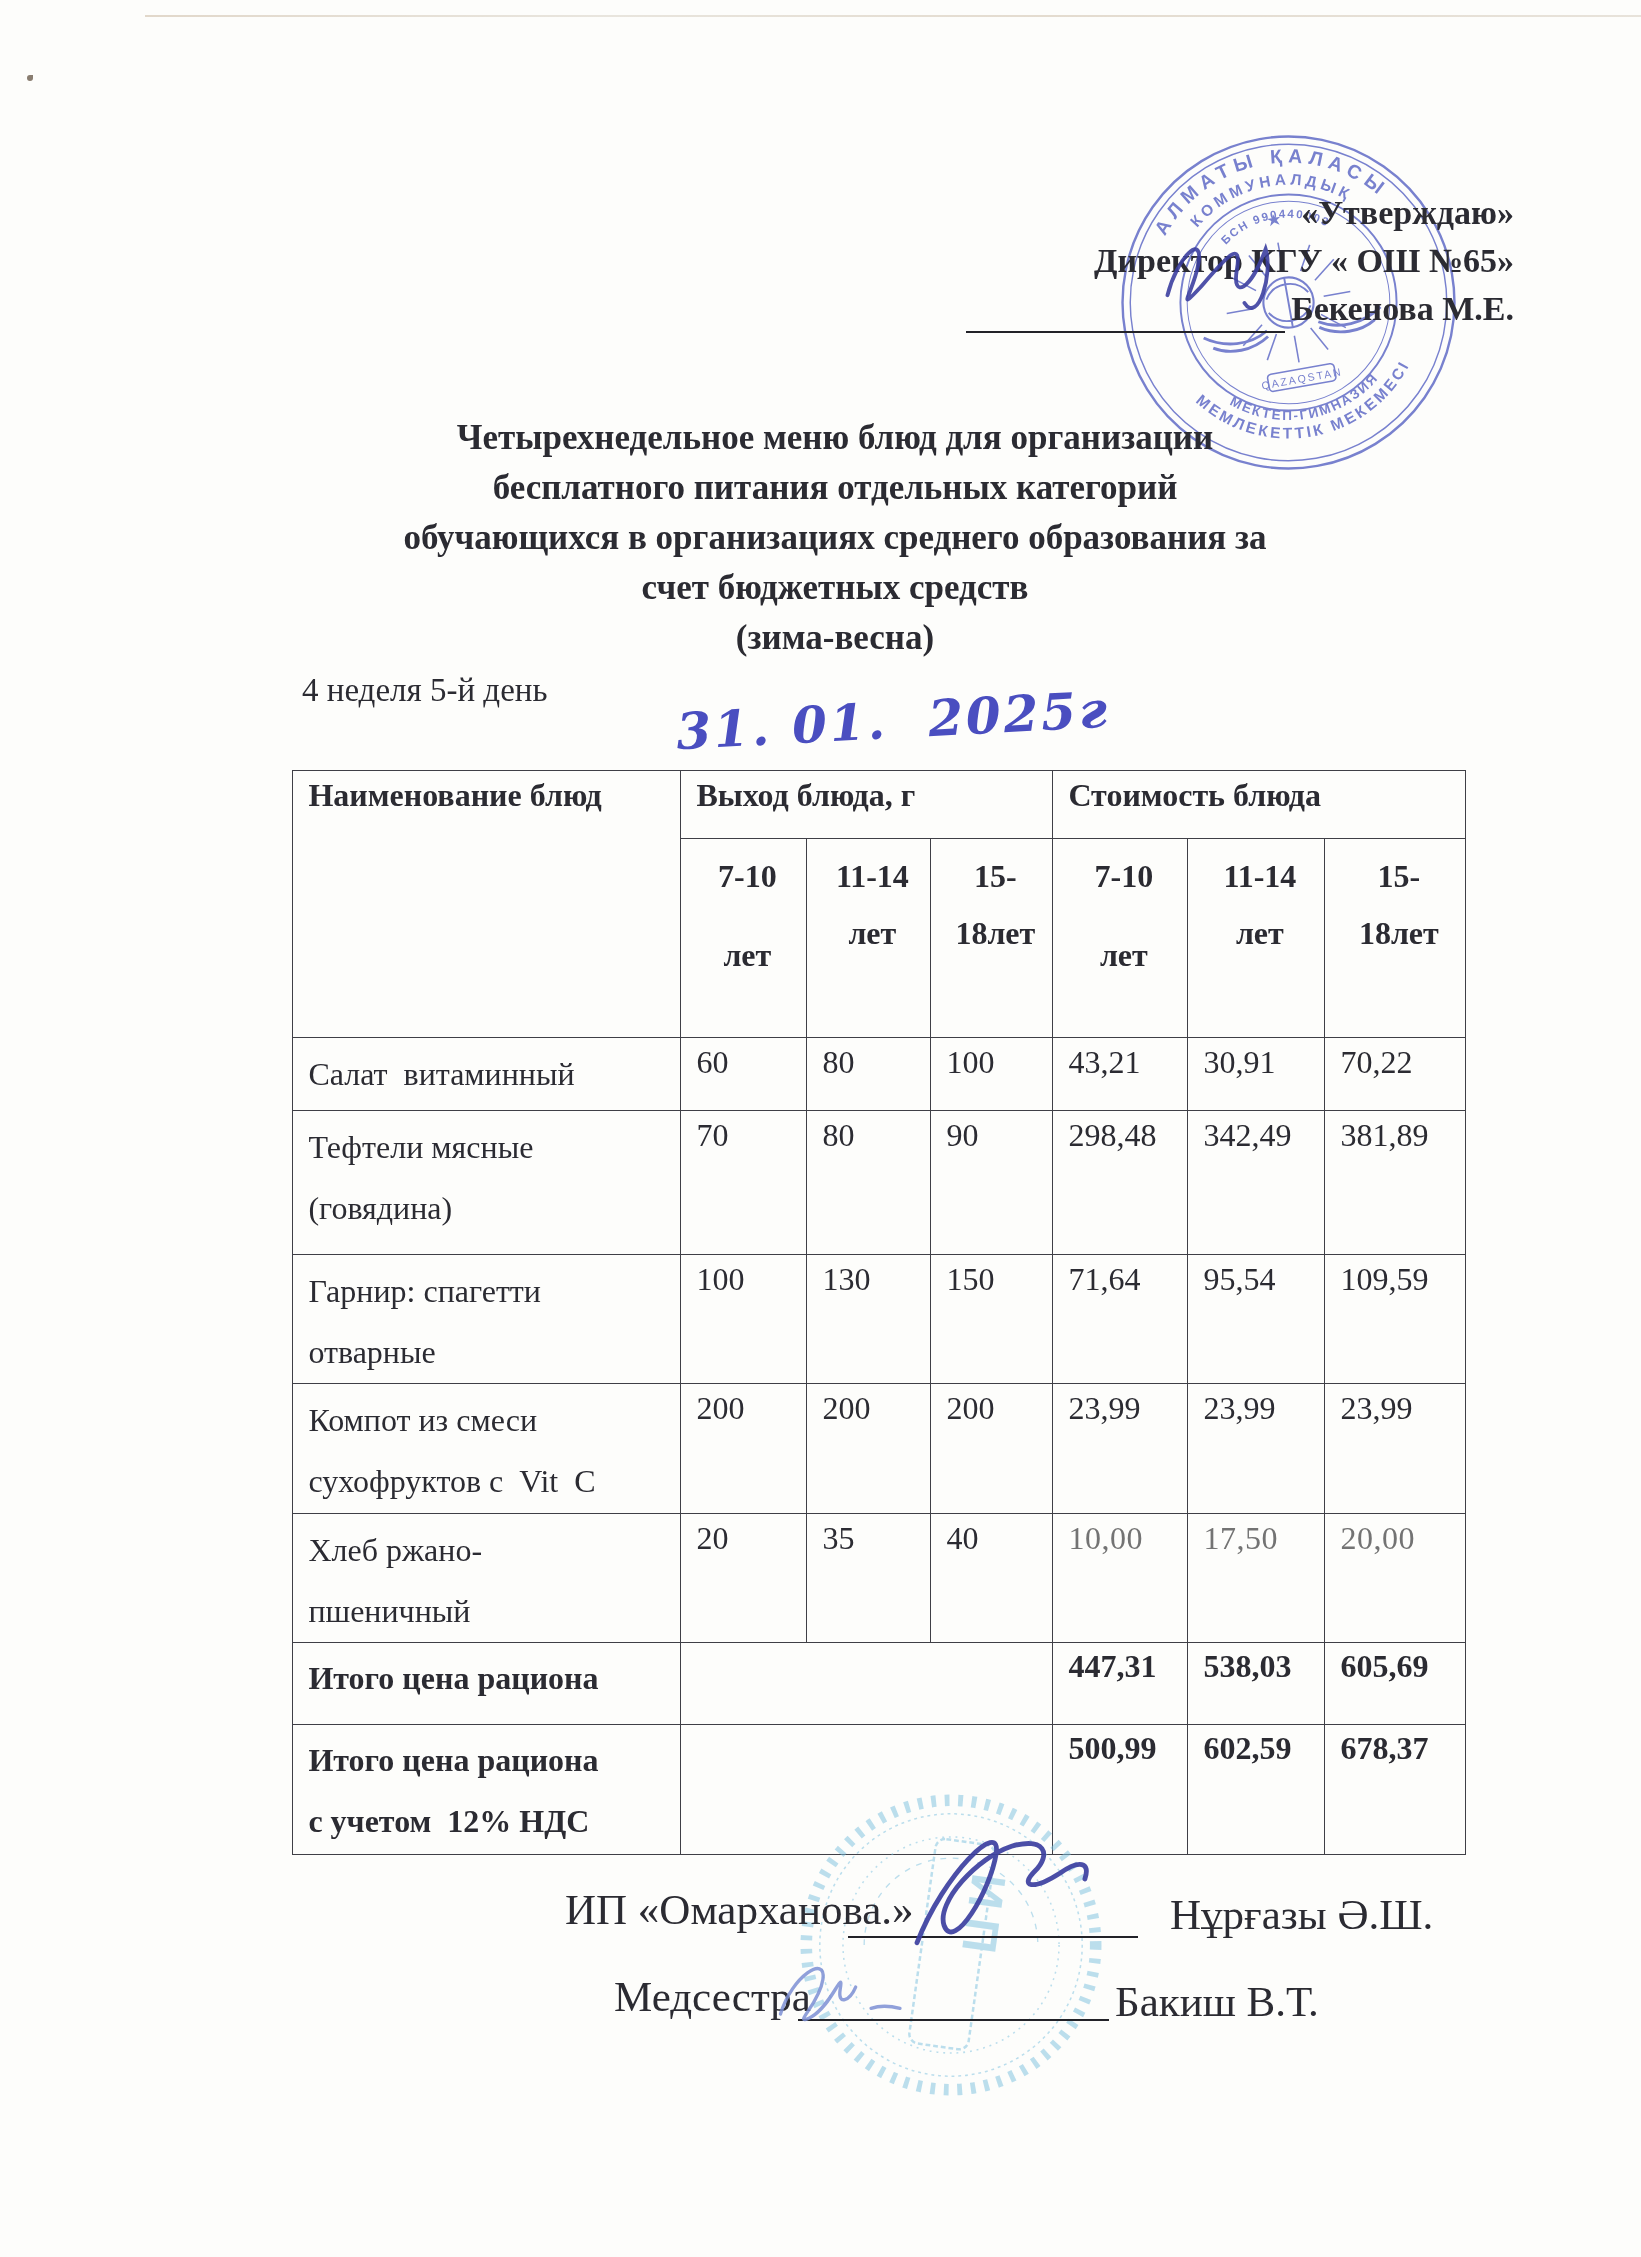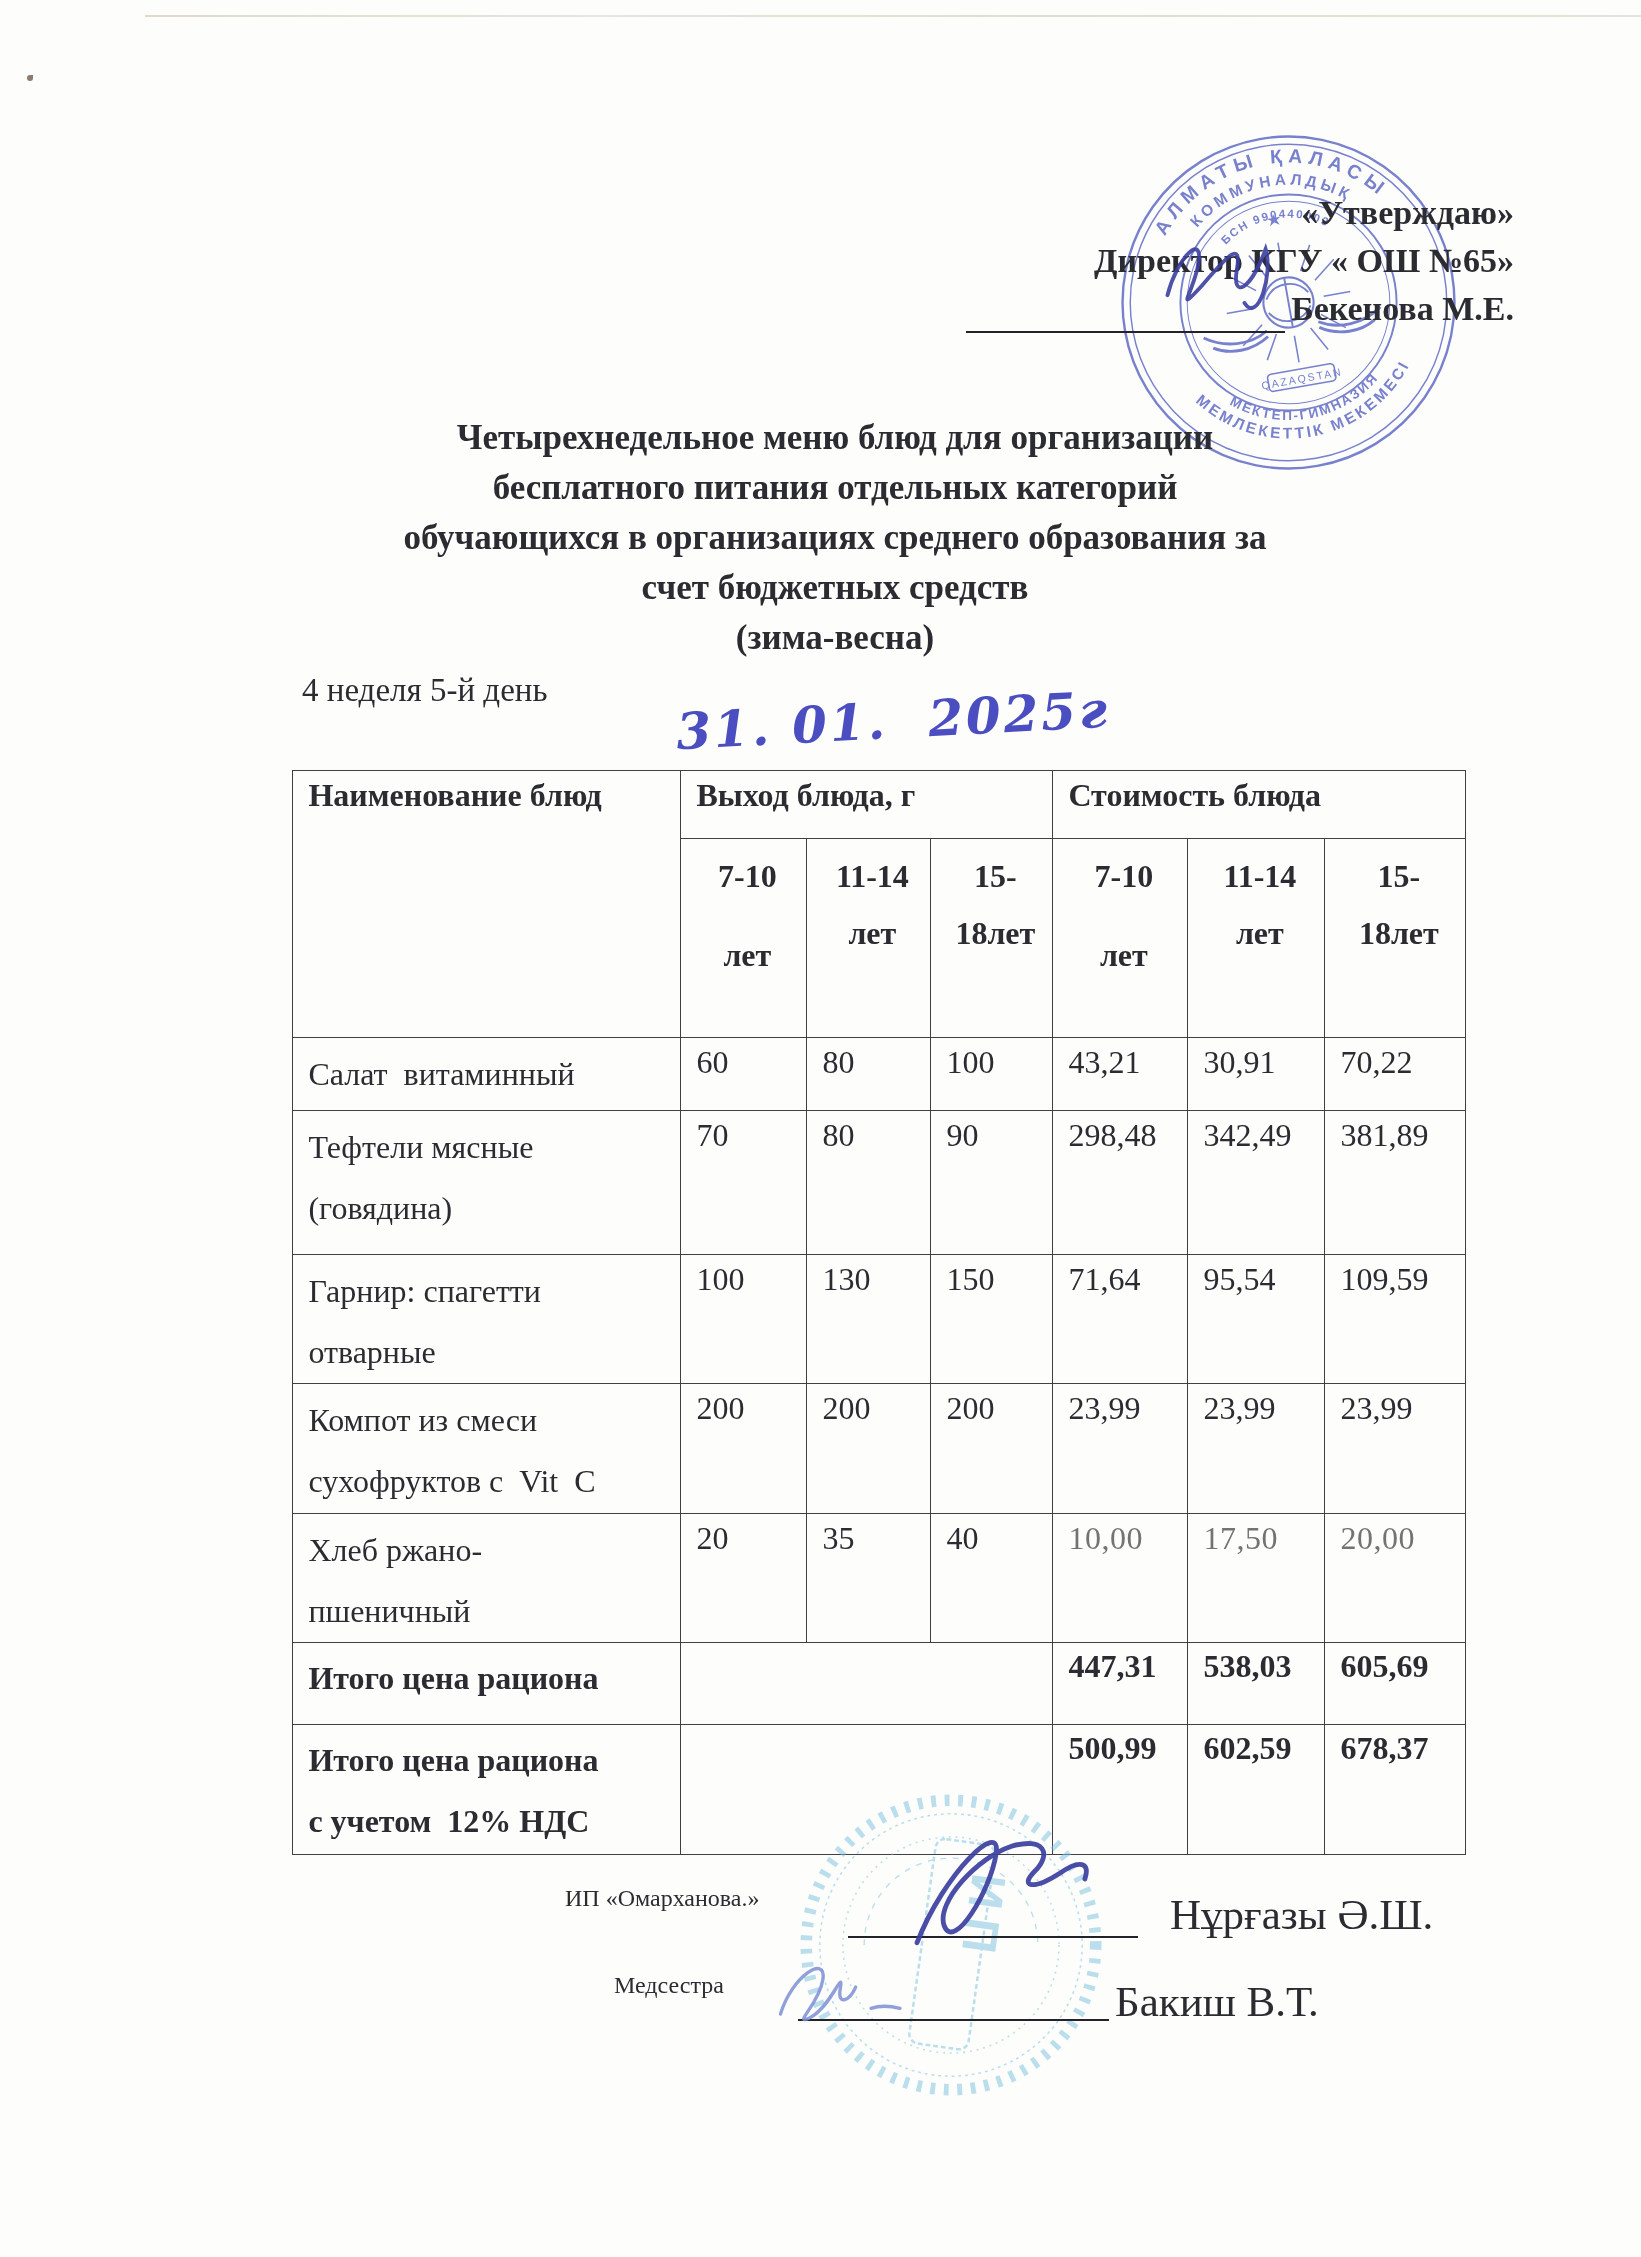--- a/index.html
+++ b/index.html
@@ -38,21 +38,21 @@
   .cell-age .l2{display:block;margin-top:19.3px;}
   .cell-age.gap-big .l2{margin-top:42px;}
   .cell-name{white-space:pre-wrap;}
   .cell-name span{display:block;line-height:61px;}
   .totals .cell-name span{font-weight:bold;}
   .cell-num{padding-top:9.7px;}
   .small-price{font-size:26px;color:#737373;letter-spacing:0.5px;}
   .totals .cell-num{font-weight:bold;}
 
   
-  .f-label{position:absolute;font-size:24px;white-space:nowrap;}
+  .f-label{position:absolute;font-size:43px;white-space:nowrap;}
   .f-name{position:absolute;font-size:43px;white-space:nowrap;}
   .f-line{position:absolute;border-bottom:2.9px solid #222228;}
   .stamp-bottom{position:absolute;left:787px;top:1781px;opacity:.5;}
   .sig1{position:absolute;left:888px;top:1798px;}
   .sig2{position:absolute;left:763px;top:1937px;}
 </style>
 </head>
 <body>
 
 <div class="page">

